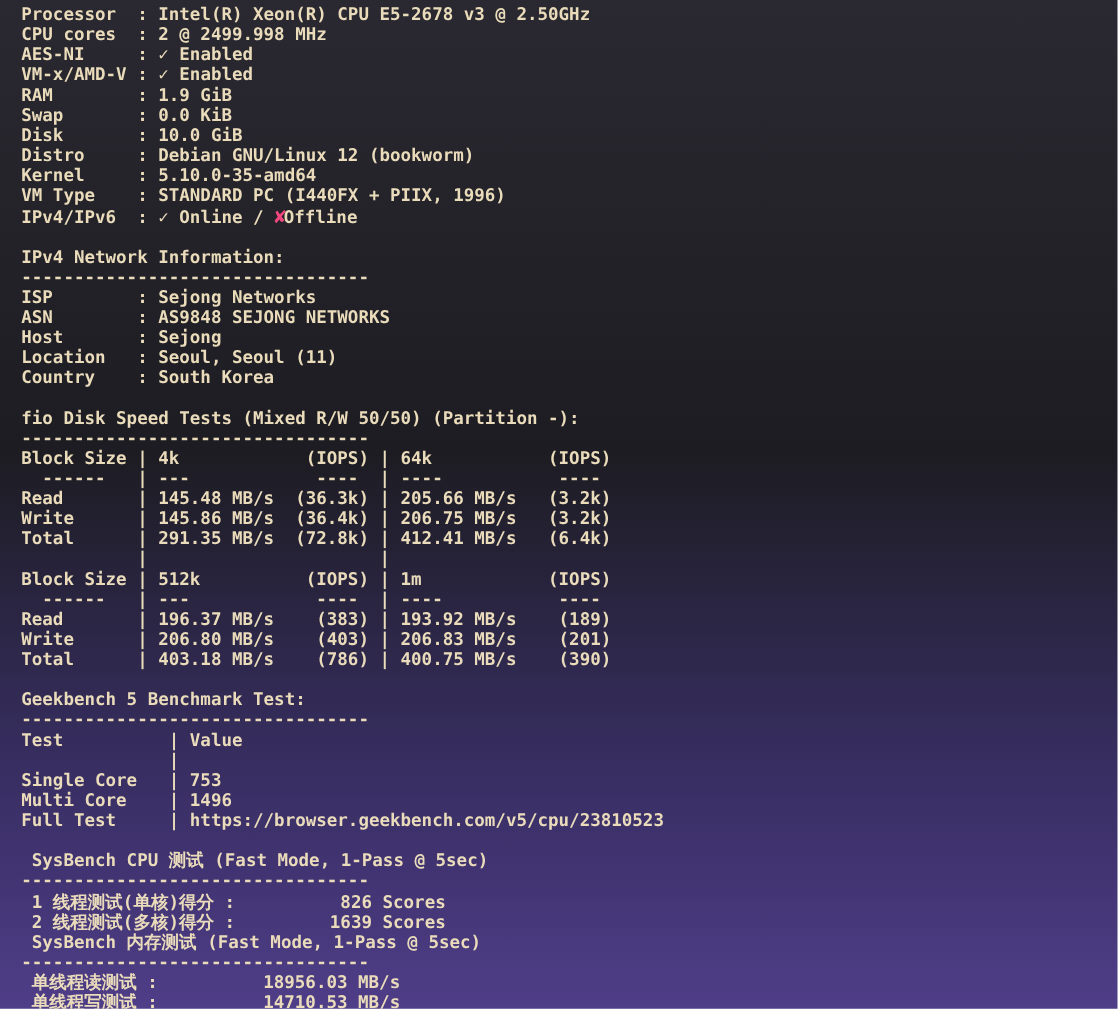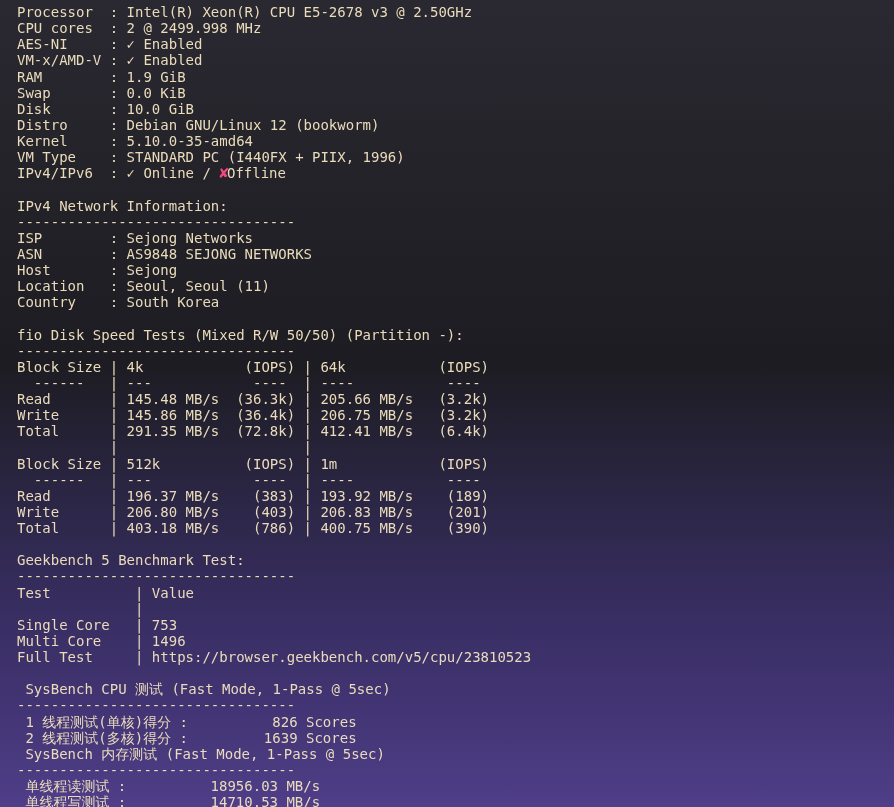--- a/index.html
+++ b/index.html
@@ -10,21 +10,21 @@
     
     background: #1d1c22;
   }
   .term {
     box-sizing: border-box;
     width: 894px;
     height: 610px;
     padding: 4px 0 0 17px;
     font-family: "DejaVu Sans Mono", "Liberation Mono", monospace;
     font-size: 14px;
-    font-weight: normal;
+    font-weight: bold;
     line-height: 16.14px;
     color: var(--text, #eadcbb);
     white-space: pre;
   }
   .line { height: 16.14px; }
   .line span { white-space: pre; }
   .c-pink { color: var(--pink, #f2477e); }
   .c-pink.x-glyph { font-size: 16px; letter-spacing: -2px; }
 </style>
 </head>

